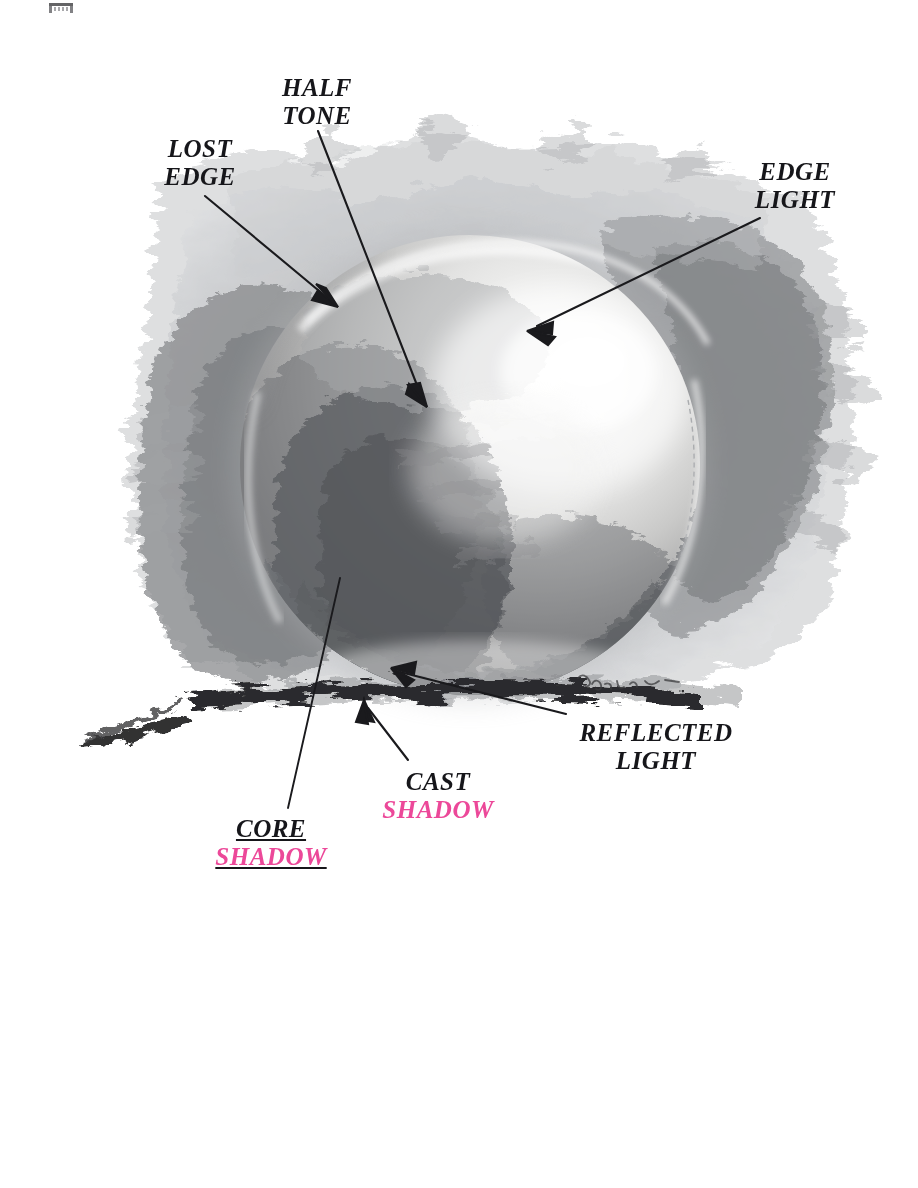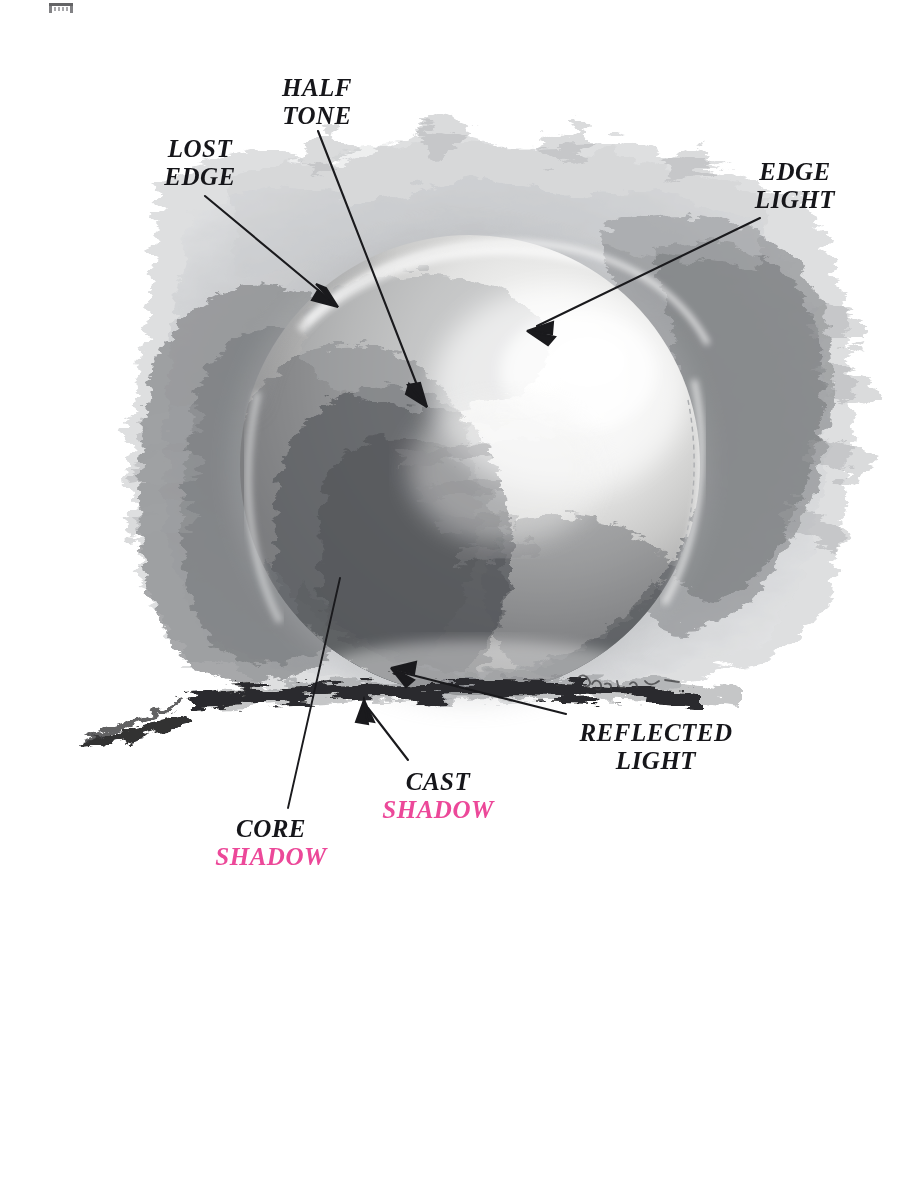--- a/index.html
+++ b/index.html
@@ -345,18 +345,18 @@
   <div class="label center" style="left:566px; top:719px; width:180px;">
     <span>REFLECTED</span>
     <span class="l2">LIGHT</span>
   </div>
 
   <div class="label center lite" style="left:368px; top:768px; width:140px;">
     <span>CAST</span>
     <span class="l2">SHADOW</span>
   </div>
 
-  <div class="label center lite" style="left:196px; top:815px; width:150px;">
+  <div class="label center lite" style="left:196px; top:815px; width:150px;text-decoration:underline;">
     <span>CORE</span>
     <span class="l2">SHADOW</span>
   </div>
 
 </div>
 
 </body></html>

